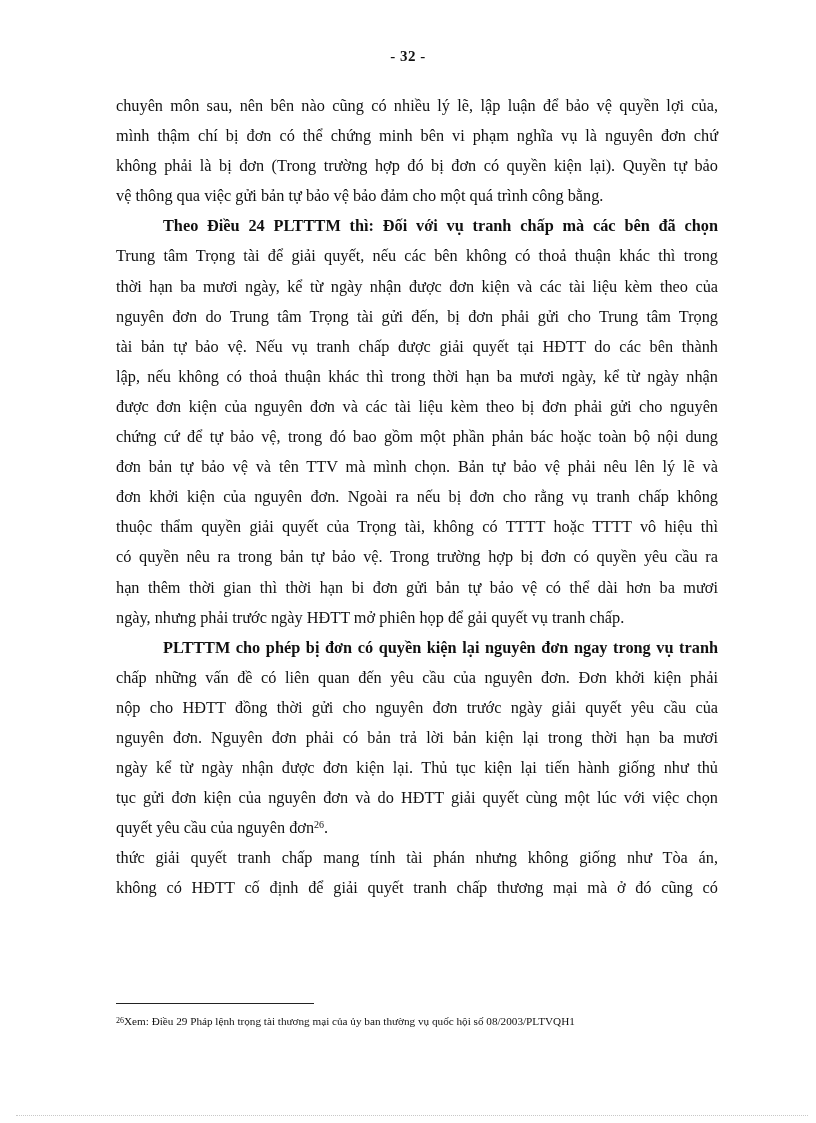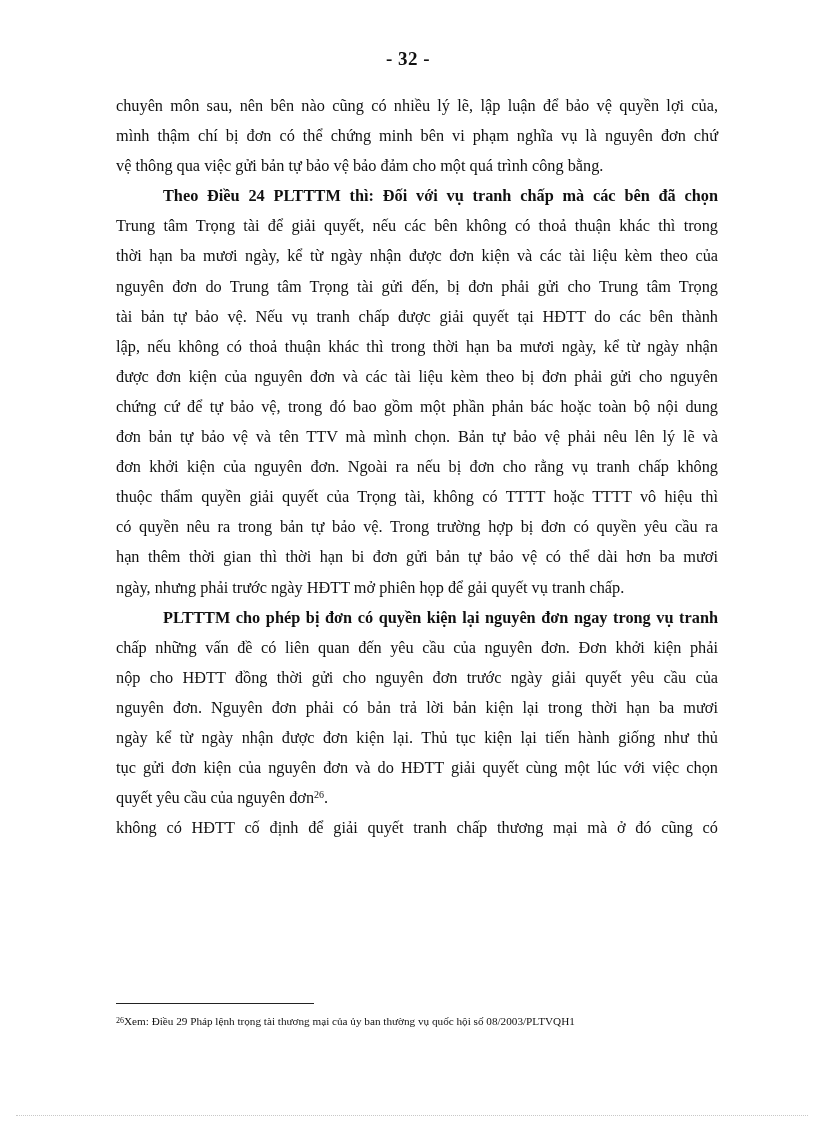--- a/index.html
+++ b/index.html
@@ -15,21 +15,21 @@
       font-family: "Liberation Serif", "DejaVu Serif", serif;
       color: #111111;
     }
     .page-number {
       position: absolute;
       top: 48px;
       left: 0;
       width: 816px;
       text-align: center;
       font-weight: bold;
-      font-size: 19px;
+      font-size: 15px;
       letter-spacing: 0.5px;
     }
     .body-text {
       position: absolute;
       left: 116px;
       top: 91px;
       width: 602px;
       font-size: 16.3px;
       line-height: 30.1px;
     }
@@ -86,20 +86,21 @@
     }
   </style>
 </head>
 <body>
 
 <div class="page-number">- 32 -</div>
 
 <div class="body-text">
   <span class="line">chuyên môn sau, nên bên nào cũng có nhiều lý lẽ, lập luận để bảo vệ quyền lợi của,</span>
   <span class="line">mình thậm chí bị đơn có thể chứng minh bên vi phạm nghĩa vụ là nguyên đơn chứ</span>
+  <span class="line">không phải là bị đơn (Trong trường hợp đó bị đơn có quyền kiện lại). Quyền tự bảo</span>
   <span class="line last">vệ thông qua việc gửi bản tự bảo vệ bảo đảm cho một quá trình công bằng.</span>
   <span class="line indent">Theo Điều 24 PLTTTM  thì: Đối với vụ tranh chấp mà các bên đã chọn</span>
   <span class="line">Trung tâm Trọng tài để giải quyết, nếu các bên không có thoả thuận khác thì trong</span>
   <span class="line">thời hạn ba mươi ngày, kể từ ngày nhận được đơn kiện và các tài liệu kèm theo của</span>
   <span class="line">nguyên đơn do Trung tâm Trọng tài gửi đến, bị đơn phải gửi cho Trung tâm Trọng</span>
   <span class="line">tài bản tự bảo vệ. Nếu vụ tranh chấp được giải quyết tại HĐTT  do các bên thành</span>
   <span class="line">lập, nếu không có thoả thuận khác thì trong thời hạn ba mươi ngày, kể từ ngày nhận</span>
   <span class="line">được đơn kiện của nguyên đơn và các tài liệu kèm theo bị đơn phải gửi cho nguyên</span>
   <span class="line">chứng cứ để tự bảo vệ, trong đó bao gồm một phần phản bác hoặc toàn bộ nội dung</span>
   <span class="line">đơn bản tự bảo vệ và tên TTV  mà mình chọn. Bản tự bảo vệ phải nêu lên lý lẽ và</span>
@@ -108,20 +109,21 @@
   <span class="line">có quyền nêu ra trong bản tự bảo vệ. Trong trường hợp bị đơn có quyền yêu cầu ra</span>
   <span class="line">hạn thêm thời gian thì thời hạn bi đơn gửi bản tự bảo vệ có thể dài hơn ba mươi</span>
   <span class="line last">ngày, nhưng phải trước ngày HĐTT mở phiên họp để gải quyết vụ tranh chấp.</span>
   <span class="line indent">PLTTTM  cho phép bị đơn có quyền kiện lại nguyên đơn ngay trong vụ tranh</span>
   <span class="line">chấp những vấn đề có liên quan đến yêu cầu của nguyên đơn. Đơn khởi kiện phải</span>
   <span class="line">nộp cho HĐTT  đồng thời gửi cho nguyên đơn trước ngày giải quyết yêu cầu của</span>
   <span class="line">nguyên đơn. Nguyên đơn phải có bản trả lời bản kiện lại trong thời hạn ba mươi</span>
   <span class="line">ngày kể từ ngày nhận được đơn kiện lại. Thủ tục kiện lại tiến hành giống như thủ</span>
   <span class="line">tục gửi đơn kiện của nguyên đơn và do HĐTT  giải quyết cùng một lúc với việc chọn</span>
   <span class="line last"><span>quyết yêu cầu của nguyên đơn</span><sup class="fnref">26</sup><span>.</span></span>
+  <span class="line">thức giải quyết tranh chấp mang tính tài phán nhưng không giống như Tòa án,</span>
   <span class="line">không có HĐTT  cố định để giải quyết tranh chấp thương mại mà ở đó cũng có</span>
 </div>
 
 <div class="footnote-rule"></div>
 
 <div class="footnote"><span class="fnnum">26</span><span>Xem:  Điều 29  Pháp lệnh trọng tài thương mại  của ủy ban thường vụ quốc hội  số 08/2003/PLTVQH1</span></div>
 
 <div class="bottom-dots"></div>
 
 </body></html>

